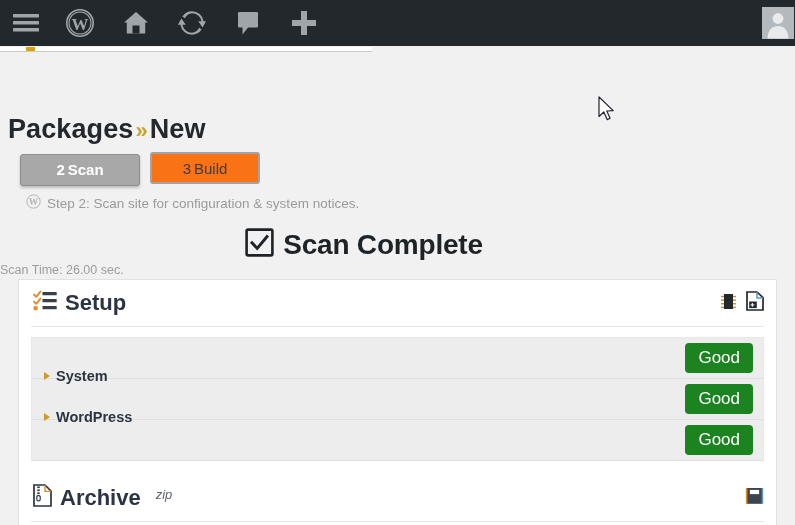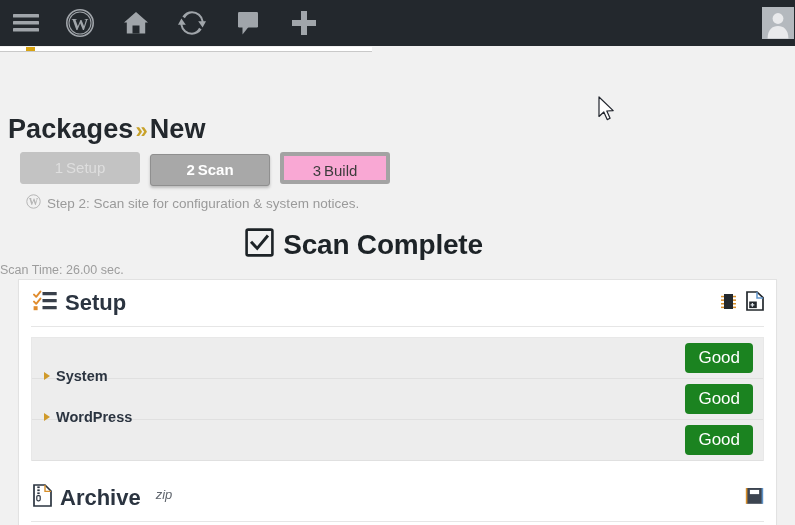--- a/index.html
+++ b/index.html
@@ -121,23 +121,23 @@
     background: #a8a8a8;
     color: #ffffff;
     border: 1px solid #8f8f8f;
     font-weight: bold;
     box-shadow: 0 2px 3px rgba(0,0,0,0.22);
     position: relative;
     top: 2px;
   }
   #step-build {
     width: 110px;
-    background: #f9a8d4;
+    background: #f97316;
     color: #3c3c3c;
-    border: 4px solid #a3a3a3;
+    border: 2px solid #a3a3a3;
     font-weight: 400;
   }
 
   
   #step-desc {
     position: absolute;
     top: 194px; left: 26px;
     font-size: 13.5px;
     color: #9a9a9a;
     display: flex;
@@ -357,23 +357,20 @@
 
 <div id="progress-strip"></div>
 <div id="progress-fill"></div>
 
 <div id="page-title">
   <span>Packages</span><span class="sep">»</span><span>New</span>
 </div>
 
 <div id="steps">
 
-  <div class="step" id="step-setup">
-    <span class="step-num">1</span><span>Setup</span>
-  </div>
 
   <div class="step" id="step-scan">
     <span class="step-num">2</span><span>Scan</span>
   </div>
 
   <div class="step" id="step-build">
     <span class="step-num">3</span><span>Build</span>
   </div>
 </div>
 

